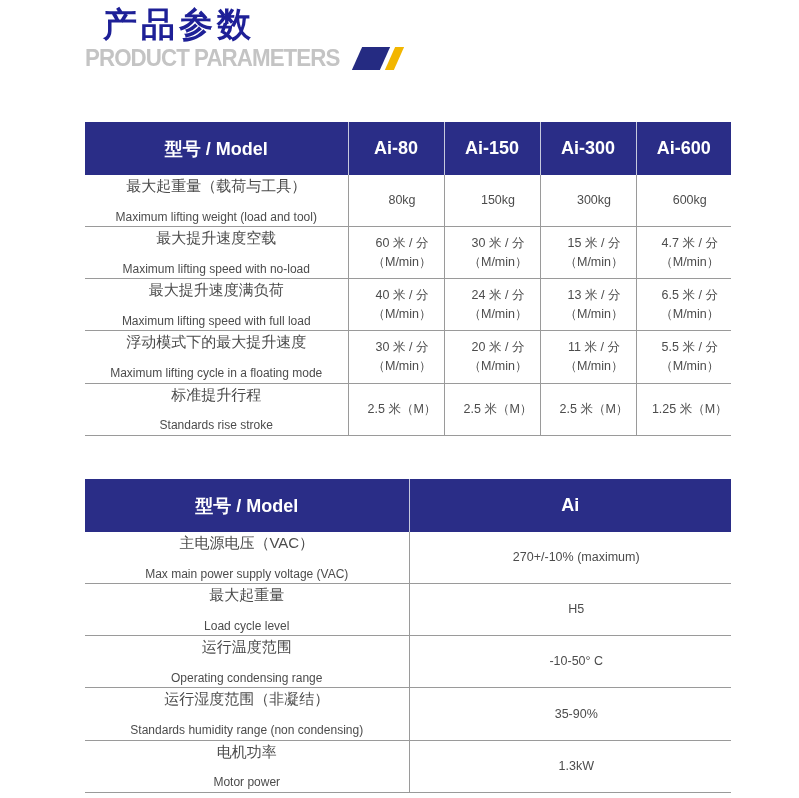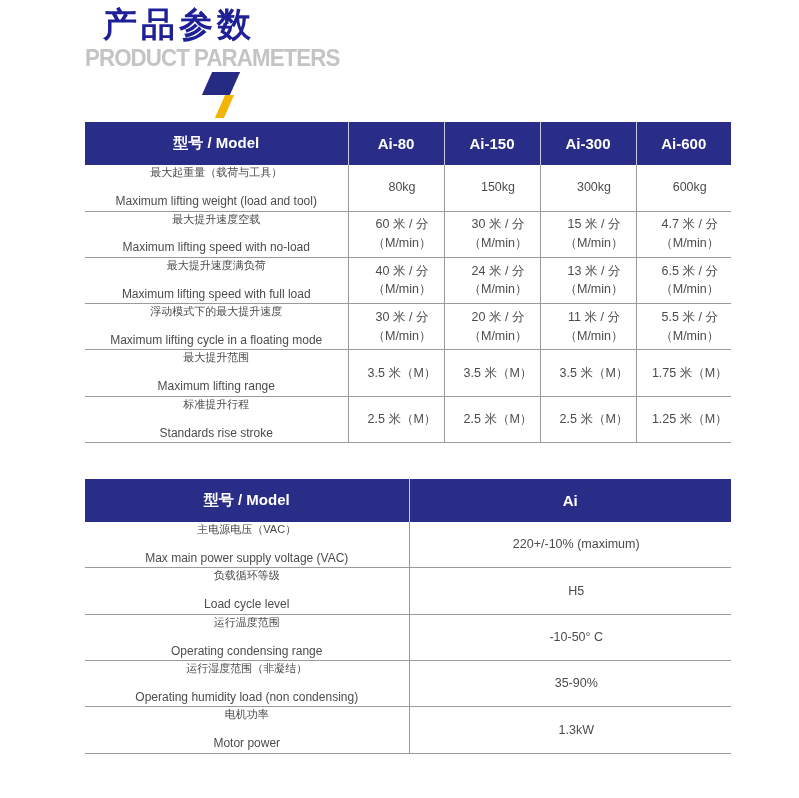--- a/index.html
+++ b/index.html
@@ -15,55 +15,55 @@
   
   .title-cn {
     position: absolute; left: 0; top: 2px;
     font-size: 34px; font-weight: bold;
     letter-spacing: 4px; color: #1e2097;
     white-space: nowrap;
     margin-left: 18px;
   }
   .title-en-row {
     position: absolute; left: 0; top: 44px;
-    display: flex; align-items: center; flex-direction: column;
+    display: flex; align-items: center;
   }
   .title-en {
     font-size: 24px; font-weight: bold;
     color: #c4c4c4; letter-spacing: -1px;
     transform: scaleX(0.93); transform-origin: left center;
     white-space: nowrap;
   }
   .slash { display: inline-block; height: 23px; transform: skewX(-24deg); }
   .slash-navy { width: 28px; background: #252b82; margin-left: -2px; }
   .slash-yellow { width: 9px; background: #f2b600; margin-left: 5px; }
 
   
   table { border-collapse: collapse; table-layout: fixed; width: 646px; }
   .t1 { position: absolute; top: 122px; left: 0; }
   .t2 { position: absolute; top: 479px; left: 0; }
 
   th {
     background: #2a2d87; color: #ffffff;
-    font-size: 15px; font-weight: bold;
-    height: 43px; text-align: center; vertical-align: middle;
+    font-size: 18px; font-weight: bold;
+    height: 53px; text-align: center; vertical-align: middle;
   }
   th + th { border-left: 1px solid #c6c9dd; }
 
   td {
     border-bottom: 1px solid #9a9a9a;
     text-align: center; vertical-align: middle;
     color: #4c4c4c; background: #ffffff;
   }
   td + td { border-left: 1px solid #9a9a9a; }
 
   .t1 td { height: 46px; }
   .t2 td { height: 45px; }
 
-  .label-cn { font-size: 11px; line-height: 1.45; }
+  .label-cn { font-size: 15px; line-height: 1.45; }
   .label-en { font-size: 12px;  line-height: 1.45; margin-top: 12px; }
   .val-line  { font-size: 12.5px; line-height: 1.5; margin-left: 12px; }
 </style>
 </head>
 <body>
 
 <div class="content">
 
   <h1 class="title-cn">产品参数</h1>
 
@@ -170,38 +170,20 @@
             <div class="val-line">11 米 / 分</div>
             <div class="val-line">（M/min）</div>
           </td>
           <td>
             <div class="val-line">5.5 米 / 分</div>
             <div class="val-line">（M/min）</div>
           </td>
         </tr>
         <tr>
           <td>
-            <div class="label-cn">最大提升范围</div>
-            <div class="label-en">Maximum lifting range</div>
-          </td>
-          <td>
-            <div class="val-line">3.5 米（M）</div>
-          </td>
-          <td>
-            <div class="val-line">3.5 米（M）</div>
-          </td>
-          <td>
-            <div class="val-line">3.5 米（M）</div>
-          </td>
-          <td>
-            <div class="val-line">1.75 米（M）</div>
-          </td>
-        </tr>
-        <tr>
-          <td>
             <div class="label-cn">标准提升行程</div>
             <div class="label-en">Standards rise stroke</div>
           </td>
           <td>
             <div class="val-line">2.5 米（M）</div>
           </td>
           <td>
             <div class="val-line">2.5 米（M）</div>
           </td>
           <td>
@@ -225,45 +207,45 @@
         <th>Ai</th>
       </tr>
     </thead>
     <tbody>
         <tr>
           <td>
             <div class="label-cn">主电源电压（VAC）</div>
             <div class="label-en">Max  main power supply voltage (VAC)</div>
           </td>
           <td>
-            <div class="val-line">220+/-10% (maximum)</div>
-          </td>
-        </tr>
-        <tr>
-          <td>
-            <div class="label-cn">负载循环等级</div>
+            <div class="val-line">270+/-10% (maximum)</div>
+          </td>
+        </tr>
+        <tr>
+          <td>
+            <div class="label-cn">最大起重量</div>
             <div class="label-en">Load cycle level</div>
           </td>
           <td>
             <div class="val-line">H5</div>
           </td>
         </tr>
         <tr>
           <td>
             <div class="label-cn">运行温度范围</div>
             <div class="label-en">Operating condensing range</div>
           </td>
           <td>
             <div class="val-line">-10-50° C</div>
           </td>
         </tr>
         <tr>
           <td>
             <div class="label-cn">运行湿度范围（非凝结）</div>
-            <div class="label-en">Operating humidity load (non condensing)</div>
+            <div class="label-en">Standards humidity range (non condensing)</div>
           </td>
           <td>
             <div class="val-line">35-90%</div>
           </td>
         </tr>
         <tr>
           <td>
             <div class="label-cn">电机功率</div>
             <div class="label-en">Motor power</div>
           </td>

